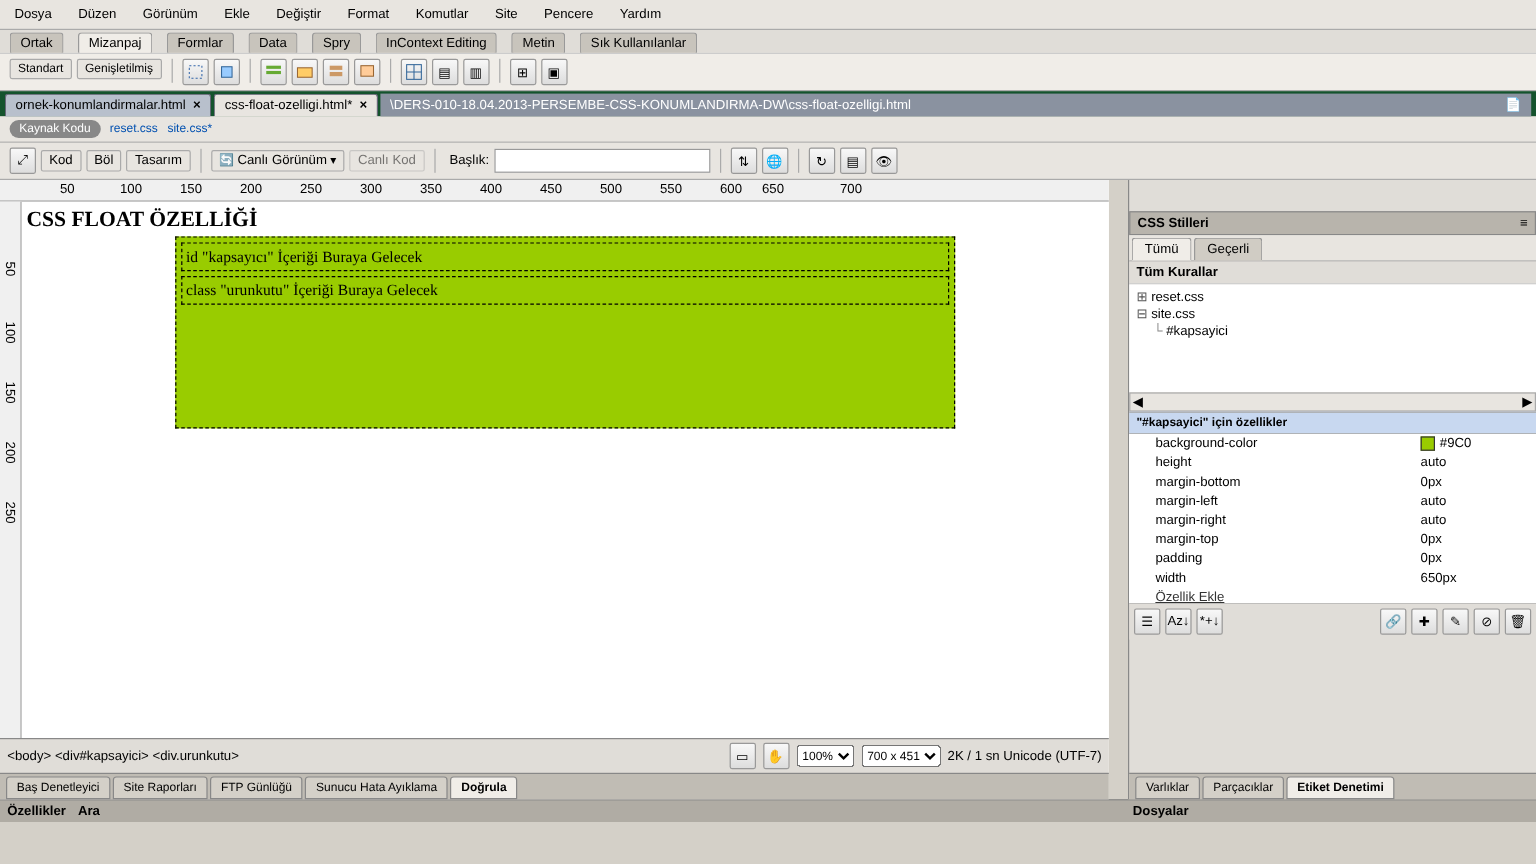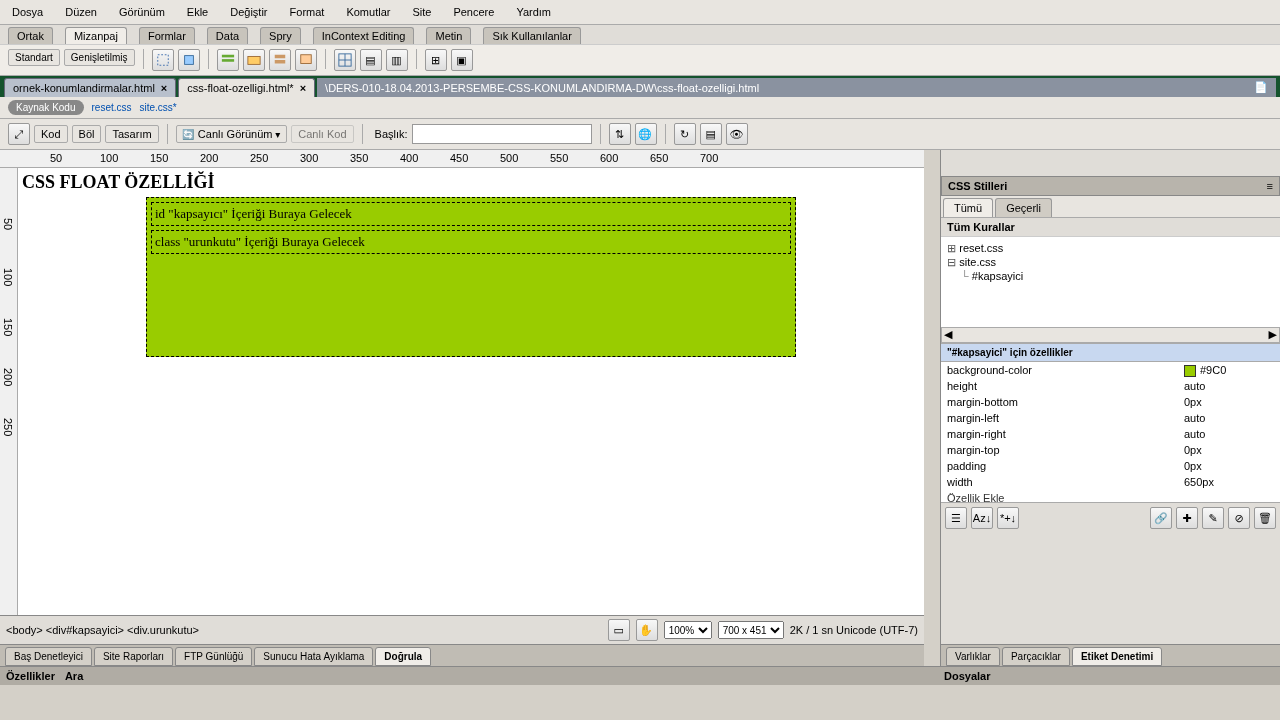--- a/index.html
+++ b/index.html
@@ -44,21 +44,21 @@
 .rules-head { font-weight: bold; padding: 3px 6px; background: #e0ddd8; border-bottom: 1px solid #ccc; }
 .rules-tree { padding: 4px 6px; background: #fff; height: 90px; overflow: auto; line-height: 14px; }
 .rules-tree .indent1 { padding-left: 14px; }
 .rules-tree .item::before { content: "⊞ "; color: #555; }
 .rules-tree .item.open::before { content: "⊟ "; }
 .rules-tree .leaf::before { content: "└ "; color: #888; }
 .scroll-stub { background: #e8e5e0; height: 16px; border: 1px solid #aaa; display: flex; justify-content: space-between; padding: 0 2px; }
 .props-head { background: #c8d8f0; padding: 3px 6px; font-weight: bold; border-top: 1px solid #aaa; border-bottom: 1px solid #aaa; font-size: 10px; }
 .props-table { background: #fff; height: 140px; overflow: auto; }
 .props-table .pr { display: flex; padding: 1px 6px; font-size: 10px; line-height: 14px;}
-.props-table .pr .k { flex: 1; }
+.props-table .pr .k { flex: 1; margin-left: 16px; }
 .props-table .pr .v { width: 90px; }
 .swatch { display: inline-block; width: 12px; height: 12px; background: #9C0; border: 1px solid #333; vertical-align: middle; margin-right: 4px; }
 .add-prop { text-decoration: underline; color: #333; }
 .css-btns { background: #e0ddd8; padding: 4px; display: flex; gap: 4px; border-top: 1px solid #aaa; }
 .status { background: #e0ddd8; border-top: 1px solid #888; padding: 3px 6px; display: flex; align-items: center; font-size: 10px; gap: 6px; }
 .status .bc { flex: 1; }
 .status select { height: 18px; font-size: 10px; }
 .bottom-tabs { background: #c0bcb4; display: flex; padding: 0 4px; border-top: 1px solid #888; }
 .bottom-tabs .bt { padding: 3px 8px; border: 1px solid #888; background: #d4d0c8; margin: 2px 1px 0; cursor: pointer; font-size: 10px; border-radius: 3px 3px 0 0; text-align: right; }
 .bottom-tabs .bt.active { background: #f0ede8; font-weight: bold; }
@@ -195,21 +195,21 @@
         <span style="left:150px">150</span>
         <span style="left:200px">200</span>
         <span style="left:250px">250</span>
         <span style="left:300px">300</span>
         <span style="left:350px">350</span>
         <span style="left:400px">400</span>
         <span style="left:450px">450</span>
         <span style="left:500px">500</span>
         <span style="left:550px">550</span>
         <span style="left:600px">600</span>
-        <span style="left:650px">650</span>
+        <span style="left:635px">650</span>
         <span style="left:700px">700</span>
     </div>
     <div class="design-body">
       <div class="ruler-v">
         <span style="top:50px">50</span>
           <span style="top:100px">100</span>
           <span style="top:150px">150</span>
           <span style="top:200px">200</span>
           <span style="top:250px">250</span>
       </div>

